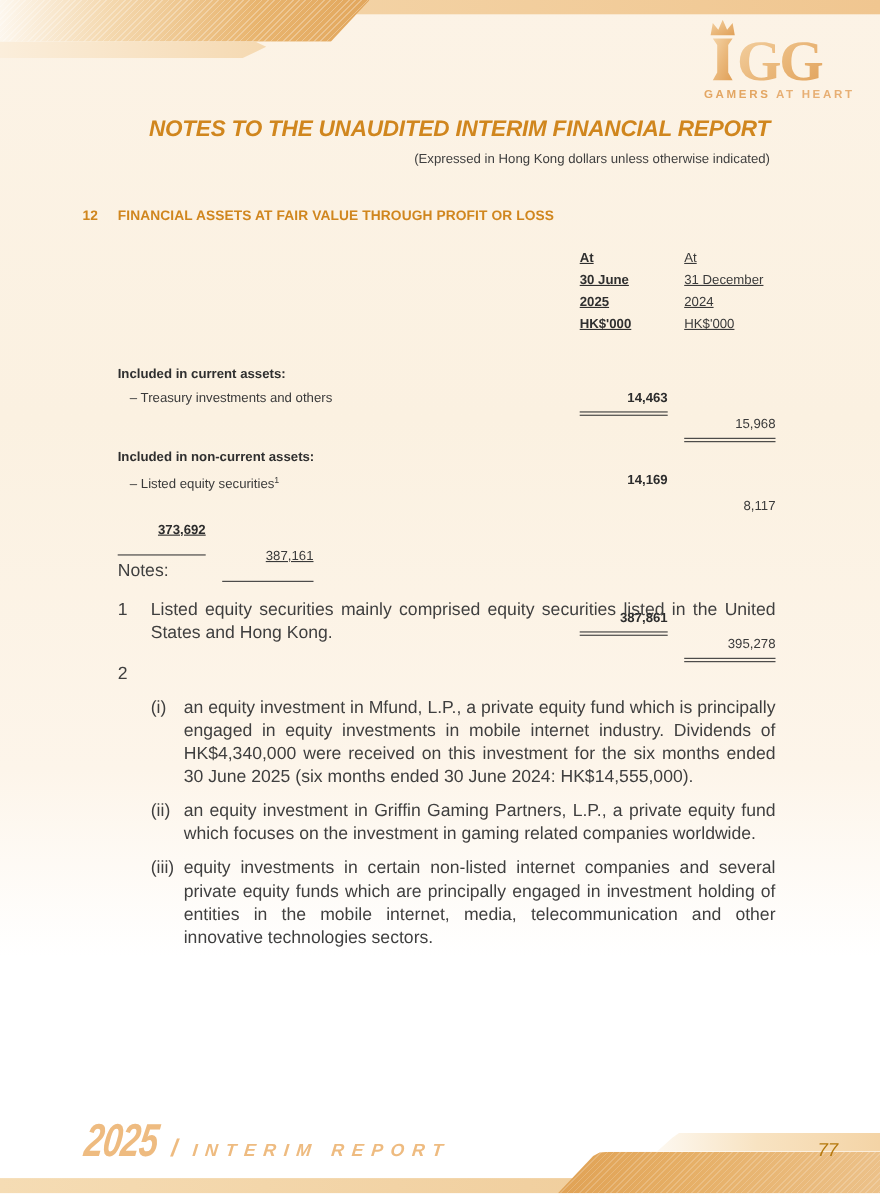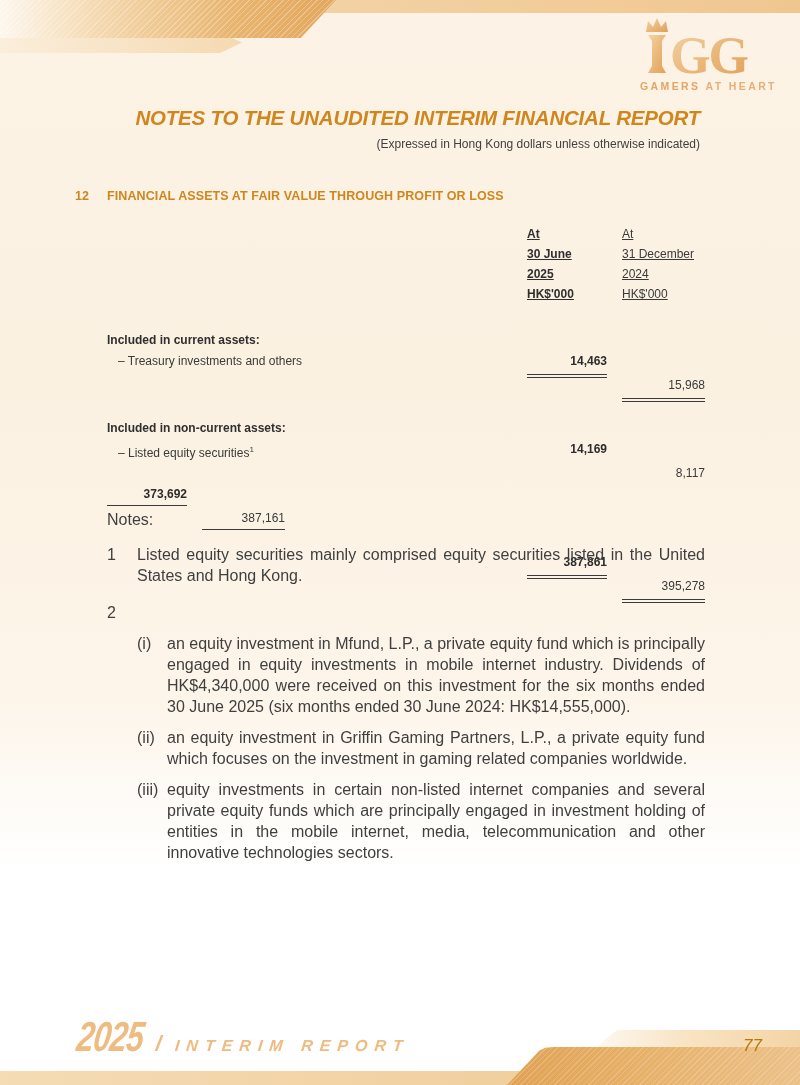--- a/index.html
+++ b/index.html
@@ -61,29 +61,29 @@
   
   .fin-table { position: absolute; top: 224px; left: 107px; width: 598px; font-size: 12px; color: #343434; }
   .t-headrow { display: flex; }
   .t-headspacer { width: 420px; }
   .t-col { line-height: 20px; text-align: left; text-decoration: underline; }
   .t-col-1 { width: 80px; font-weight: bold; color: #2f2f2f; }
   .t-col-2 { width: 83px; margin-left: 15px; color: #3a3a3a; }
 
   .t-group-header { font-weight: bold; color: #2f2f2f; line-height: 21px; }
   .tgh-1 { margin-top: 26px; }
-  .tgh-2 { margin-top: 16px; }
+  .tgh-2 { margin-top: 3px; }
   .t-row { display: flex; align-items: flex-start; }
   .t-label { width: 420px; padding-left: 11px; line-height: 21px; color: #3a3a3a; }
   .t-label sup { font-size: 8px; }
   .t-val { width: 80px; text-align: right; line-height: 21px; }
   .t-val.v1 { font-weight: bold; color: #2c2c2c; }
   .t-val.v2 { width: 83px; margin-left: 15px; color: #3a3a3a; margin-top: 24px; }
   .rule-double { border-bottom: 4px double #3a3a3a; padding-bottom: 2px; }
-  .rule-single { border-bottom: 1px solid #3a3a3a; padding-bottom: 0; }
+  .rule-single { border-bottom: 1px solid #3a3a3a; padding-bottom: 12px; text-decoration: underline; }
   .t-total { margin-top: 22px; }
 
   
   .notes { position: absolute; top: 512px; left: 107px; width: 598px; font-size: 16px; color: #3f3f3f; }
   .notes-title { line-height: 16px; }
   .note-item { display: flex; margin-top: 16px; }
   .note-num { width: 30px; flex-shrink: 0; line-height: 21px; }
   .note-text { line-height: 21px; text-align: justify; }
   .note-subitems { margin-left: 30px; }
   .note-subitem { display: flex; margin-top: 10px; }

